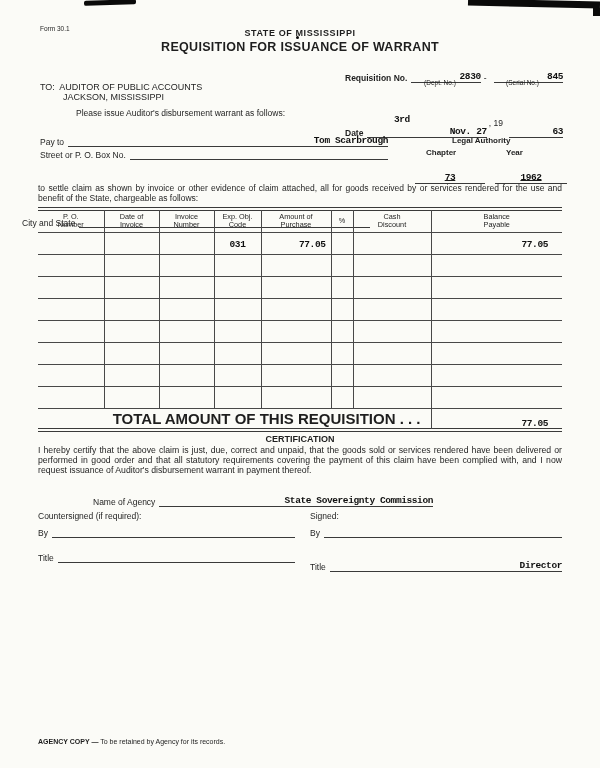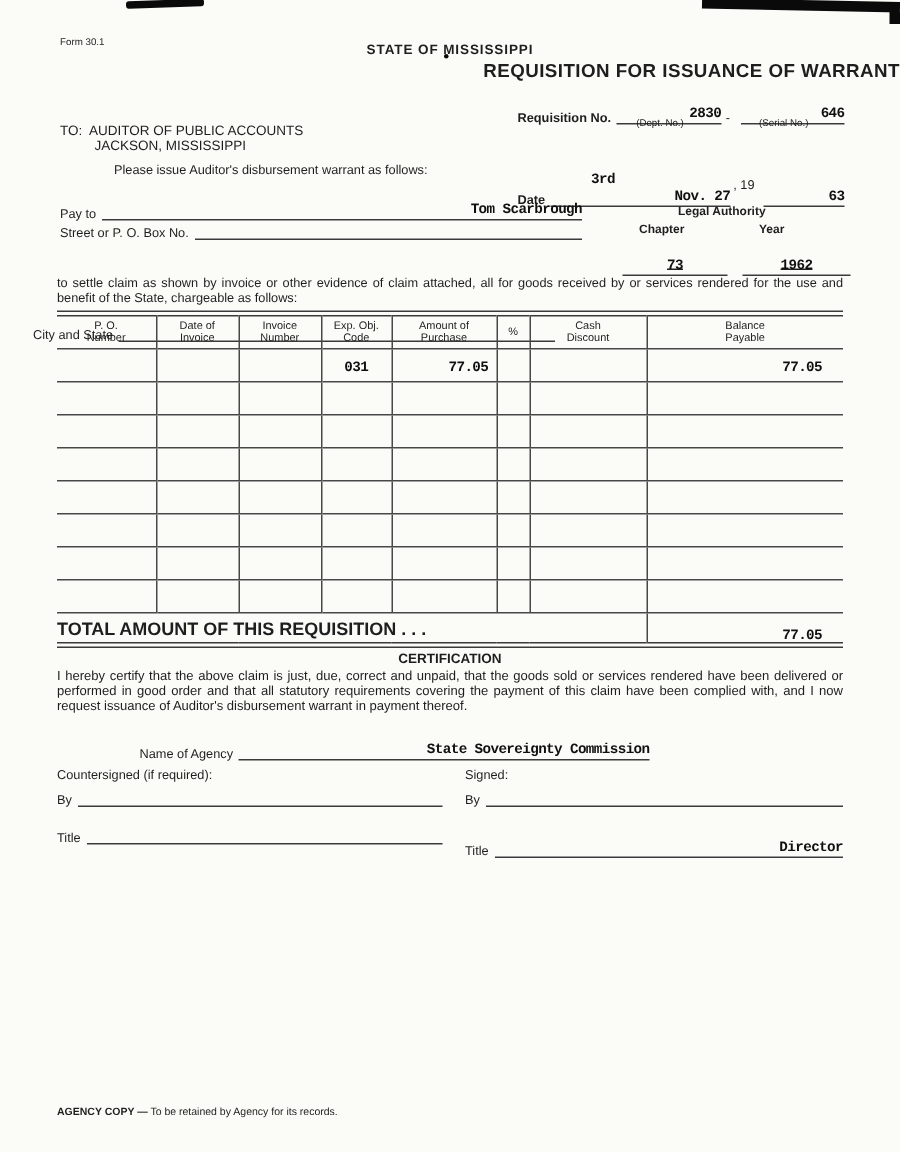--- a/index.html
+++ b/index.html
@@ -36,27 +36,27 @@
 
 <div class="page">
 
   <div class="artifact" style="left:84px; top:0; width:52px; height:5px; transform:rotate(-2deg); border-radius:2px;"></div>
   <div class="artifact" style="left:468px; top:0; width:132px; height:7px; transform:rotate(1.2deg);"></div>
   <div class="artifact" style="left:593px; top:8px; width:7px; height:8px;"></div>
   <div class="artifact" style="left:296px; top:36px; width:3px; height:3px; border-radius:50%;"></div>
 
   <div class="abs tiny" style="left:40px; top:25px;">Form 30.1</div>
   <div class="abs b center" style="left:0; top:28px; width:600px; font-size:9px; letter-spacing:0.6px;">STATE OF MISSISSIPPI</div>
-  <div class="abs b center" style="left:0; top:40px; width:600px; font-size:12.5px; letter-spacing:0.3px;text-align:right;">REQUISITION FOR ISSUANCE OF WARRANT</div>
+  <div class="abs b center" style="left:0; top:40px; width:600px; font-size:12.5px; letter-spacing:0.3px;">REQUISITION FOR ISSUANCE OF WARRANT</div>
 
   <div class="abs row" style="left:345px; top:64px; width:218px;">
     <span class="p b">Requisition No.</span>
     <span class="fill center"><span class="tw">2830</span></span>
     <span class="p" style="margin:0 3px;">-</span>
-    <span class="fill"><span class="tw" style="margin-left:22px;">646</span></span>
+    <span class="fill"><span class="tw" style="margin-left:22px;">845</span></span>
   </div>
   <div class="abs tiny center" style="left:410px; top:79px; width:60px;">(Dept. No.)</div>
   <div class="abs tiny center" style="left:482px; top:79px; width:81px;">(Serial No.)</div>
 
   <div class="abs p" style="left:40px; top:82px; font-size:9px; white-space:pre;">TO:  AUDITOR OF PUBLIC ACCOUNTS</div>
   <div class="abs p" style="left:63px; top:92px; font-size:9px;">JACKSON, MISSISSIPPI</div>
 
   <div class="abs row" style="left:345px; top:108px; width:218px;">
     <span class="p b">Date</span>
     <span class="fill"><span class="tw" style="margin-left:14px;">Nov. 27</span></span>
@@ -212,21 +212,21 @@
             <td></td>
             <td></td>
             <td></td>
             <td></td>
             <td></td>
             <td></td>
             <td></td>
             <td></td>
           </tr>
       <tr class="total-row">
-        <td colspan="7" class="b" style="padding-right:10px; font-size:12px;">TOTAL AMOUNT OF THIS REQUISITION . . .</td>
+        <td colspan="7" class="b" style="text-align:right; padding-right:10px; font-size:15px;">TOTAL AMOUNT OF THIS REQUISITION . . .</td>
         <td class="balance-cell"><span class="tw" style="top:5px;">77.05</span></td>
       </tr>
     </tbody>
       </table>
   </div>
 
   <div class="abs b center" style="left:0; top:434px; width:600px; font-size:9px;">CERTIFICATION</div>
   <div class="abs p justify" style="left:38px; top:446px; width:524px; line-height:9.8px; font-size:8.7px;">I hereby certify that the above claim is just, due, correct and unpaid, that the goods sold or services rendered have been delivered or performed in good order and that all statutory requirements covering the payment of this claim have been complied with, and I now request issuance of Auditor's disbursement warrant in payment thereof.</div>
 
   <div class="abs row" style="left:93px; top:488px; width:340px;">

